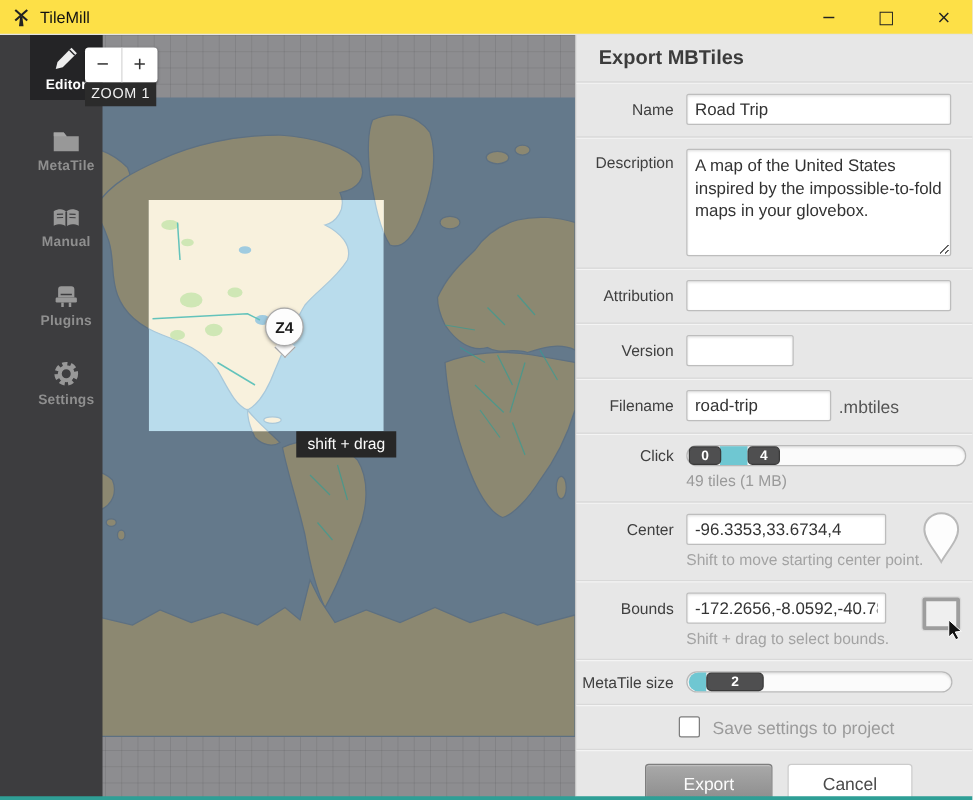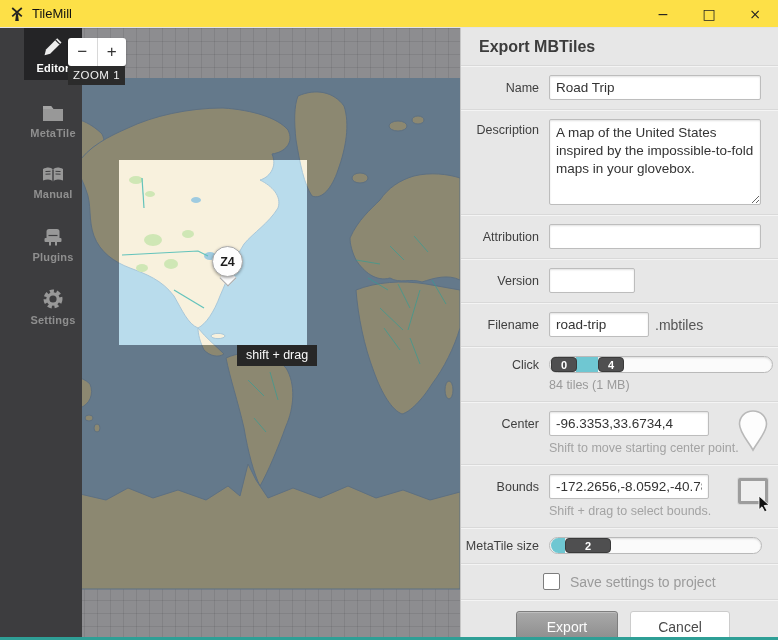--- a/index.html
+++ b/index.html
@@ -91,21 +91,21 @@
   }
   .row.align-top .flabel{padding-top:4px;}
   .tinput{
     background:#fff;border:1px solid #bdbdbd;border-radius:2px;
     box-shadow:inset 0 1px 2px rgba(0,0,0,.12);
     font-family:"Liberation Sans","DejaVu Sans",sans-serif;
     font-size:13.5px;color:#333;padding:4px 6px;box-sizing:border-box;outline:none;
   }
   .w-full{width:212px;}
   .w-version{width:86px;}
-  .w-filename{width:100px;}
+  .w-filename{width:116px;}
   .w-coord{width:160px;}
   textarea.tinput{width:212px;height:86px;resize:both;line-height:1.35;}
   .suffix{font-size:14px;color:#555;margin-left:6px;}
   .hint{font-size:12.5px;color:#a3a3a3;margin-top:5px;}
   
   .slider{
     position:relative;width:224px;height:17px;background:#fbfbfb;border:1px solid #b9b9b9;
     border-radius:9px;box-shadow:inset 0 1px 2px rgba(0,0,0,.12);box-sizing:border-box;
   }
   .slider .fill{position:absolute;top:0;height:15px;background:#6fc7d2;}
@@ -327,21 +327,21 @@
   </div>
 
   <div class="row align-top">
     <div class="flabel" style="padding-top:2px;">Click</div>
     <div>
       <div class="slider">
         <div class="fill" style="left:26px;width:22px;"></div>
         <div class="handle" style="left:1px;width:26px;">0</div>
         <div class="handle" style="left:48px;width:26px;">4</div>
       </div>
-      <div class="hint" style="color:#9a9a9a;">84 tiles (1 MB)</div>
+      <div class="hint" style="color:#9a9a9a;">49 tiles (1 MB)</div>
     </div>
   </div>
 
   <div class="row align-top">
     <div class="flabel" style="padding-top:6px;">Center</div>
     <div>
       <input class="tinput w-coord" type="text" value="-96.3353,33.6734,4" style="">
       <div class="hint">Shift to move starting center point.</div>
     </div>
     <div class="row-icon">

